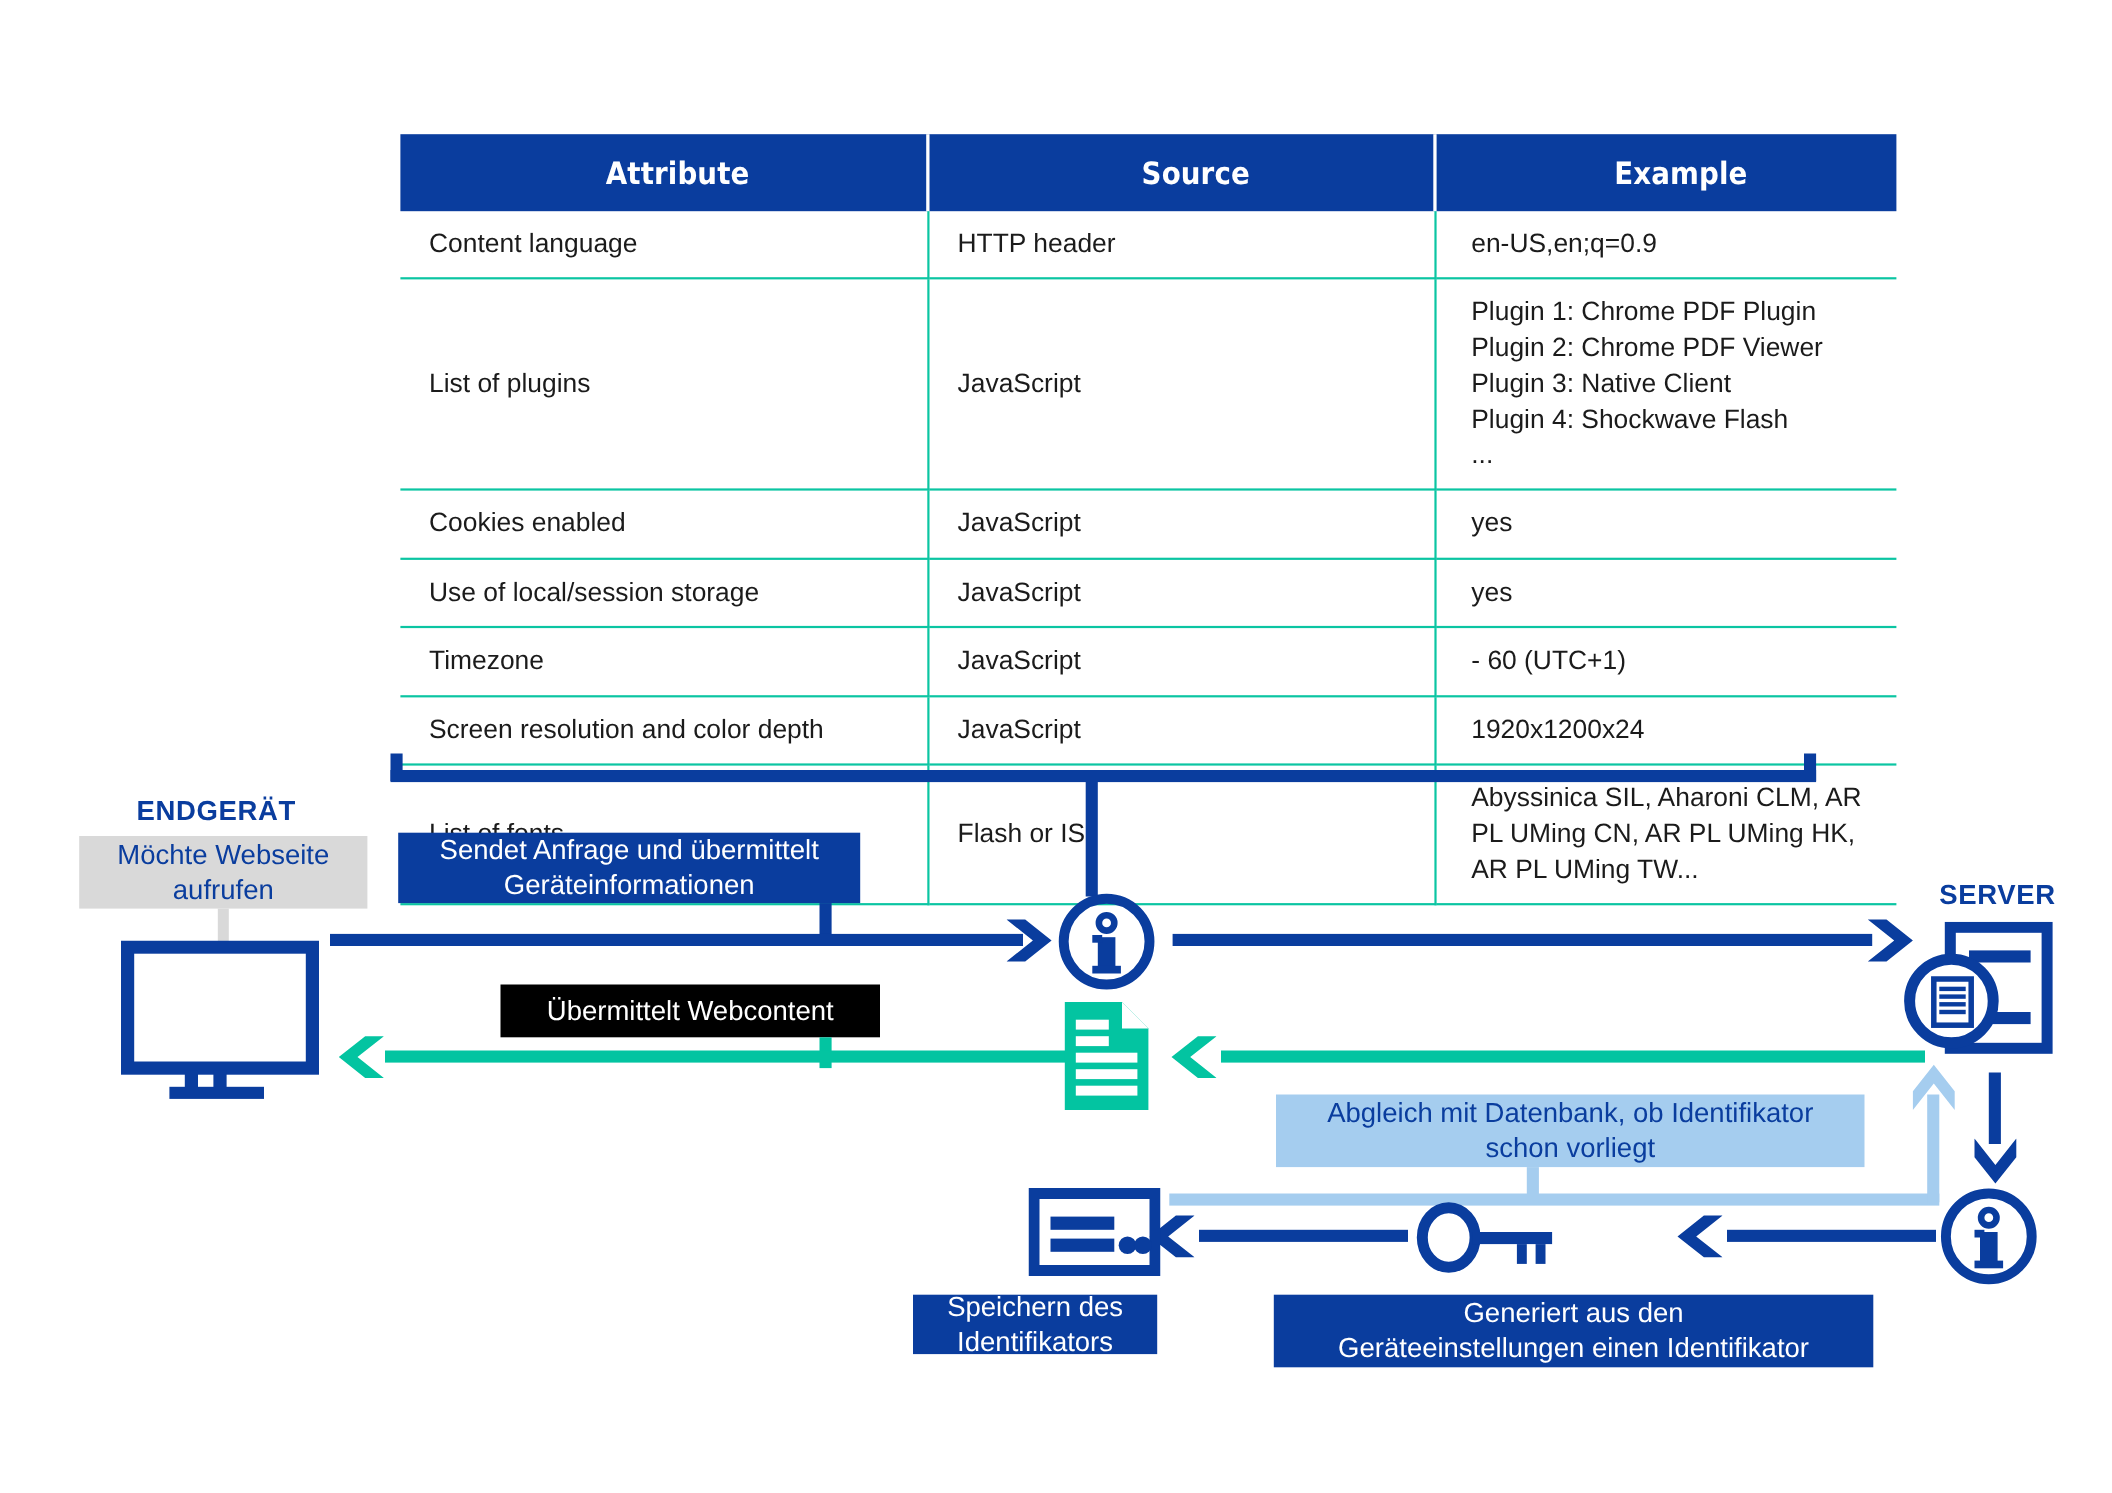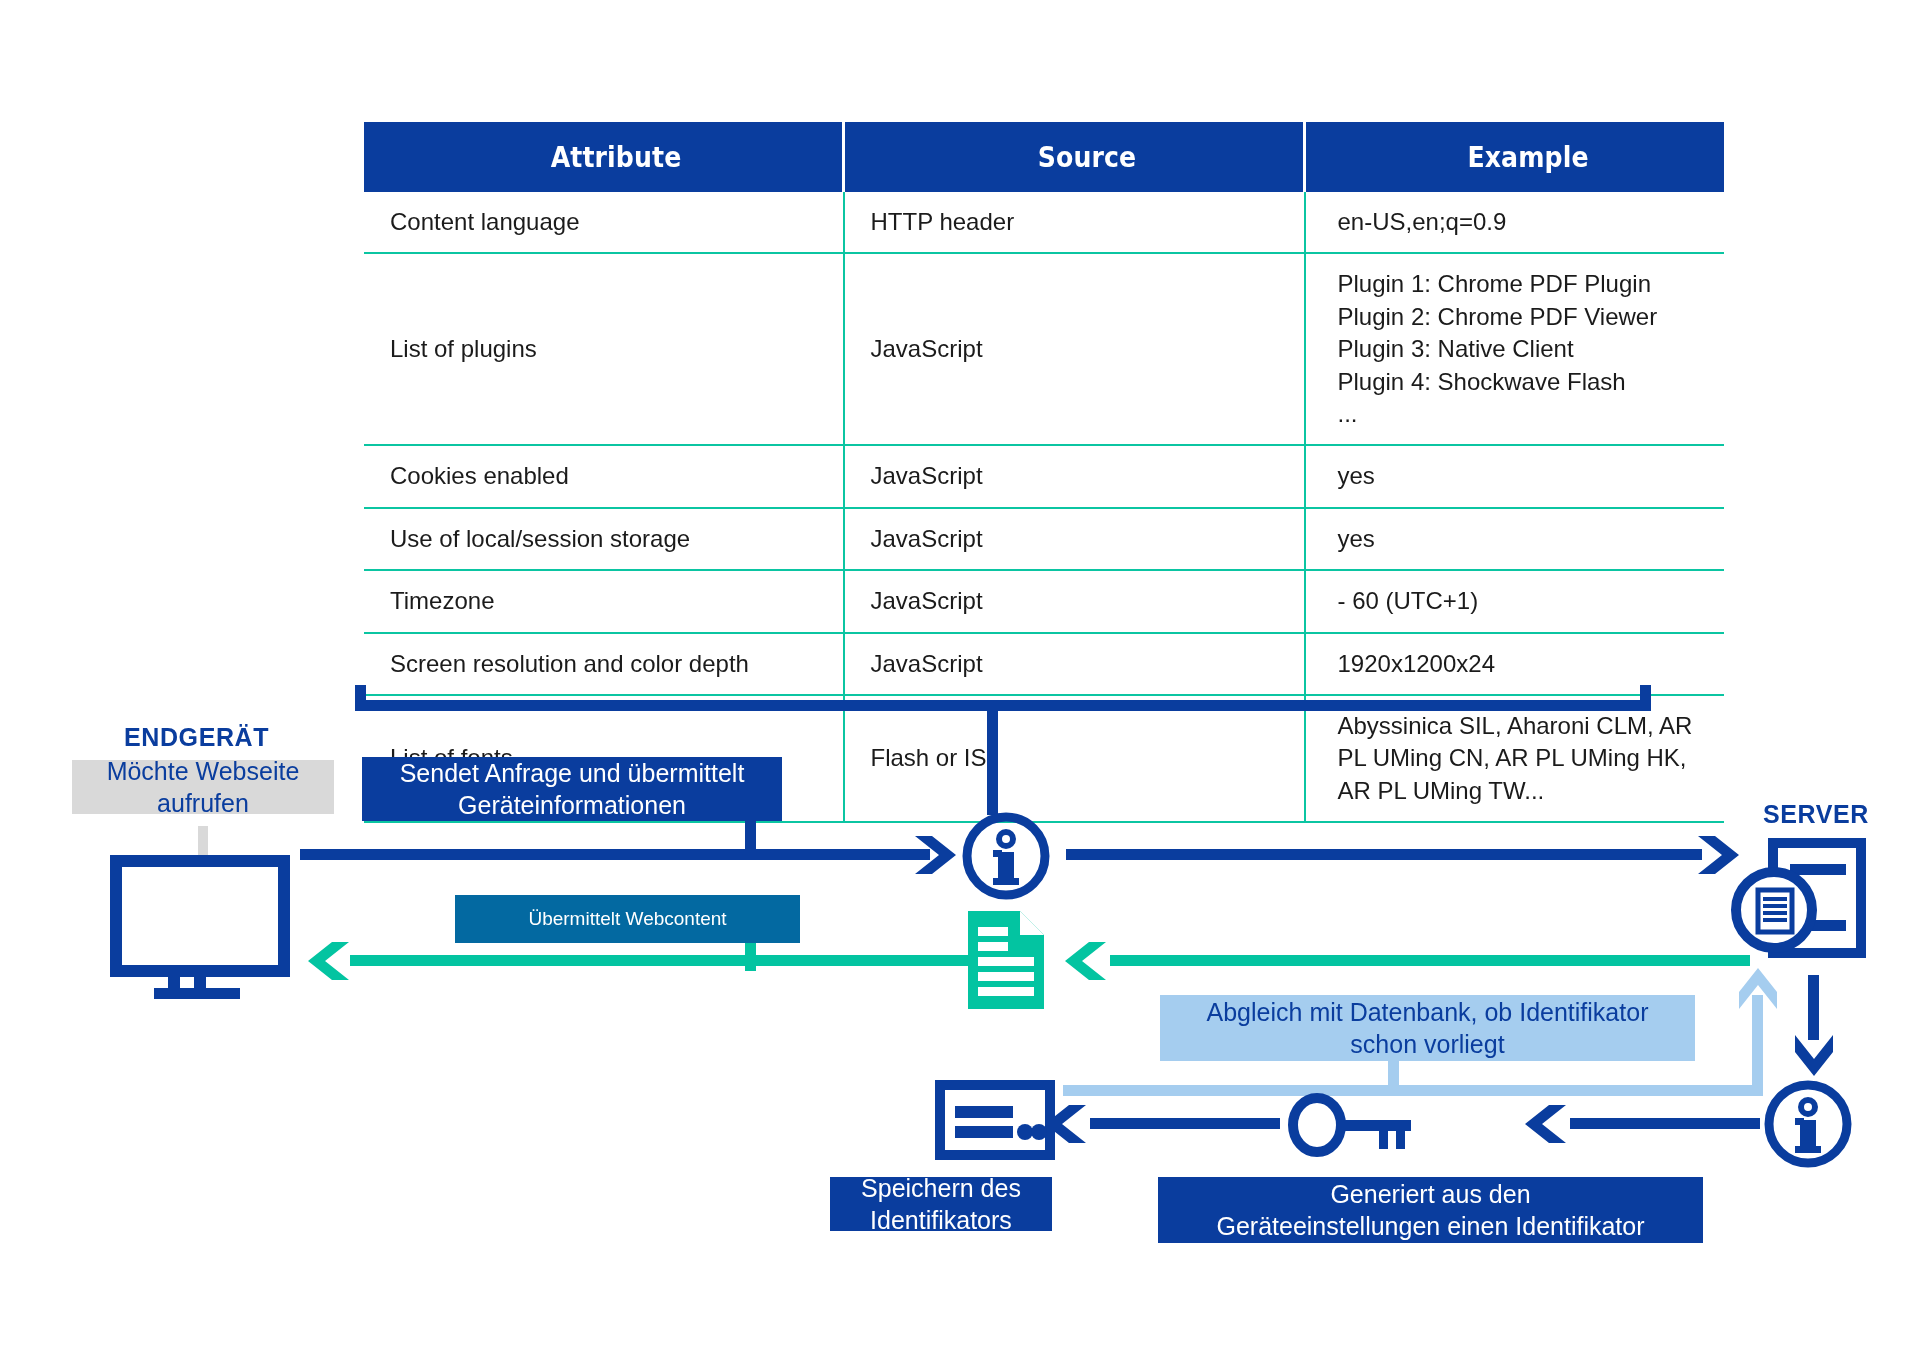--- a/index.html
+++ b/index.html
@@ -42,21 +42,21 @@
   .bar{position:absolute;background:#0a3d9e;}
   .bar-teal{position:absolute;background:#03c4a1;}
   .bar-lblue{position:absolute;background:#a5cdef;}
 
   .callout{
     position:absolute;box-sizing:border-box;display:flex;
     align-items:center;justify-content:center;text-align:center;
     line-height:1.3;
   }
   .c-blue{background:#0a3d9e;color:#ffffff;font-size:25px;}
-  .c-teal{background:#0369a1;color:#ffffff;font-size:19px;}
+  .c-teal{background:#000000;color:#ffffff;font-size:25px;}
   .c-lblue{background:#a5cdef;color:#0a3d9e;font-size:25px;}
   .c-gray{background:#d9d9d9;color:#0a3d9e;font-size:25px;}
 
   .sect-label{
     position:absolute;color:#0a3d9e;font-weight:bold;
     font-size:25px;letter-spacing:.6px;
   }
 
   .icon{position:absolute;}
 </style>
@@ -121,21 +121,21 @@
   <div class="bar" style="left:355px;top:685px;width:11px;height:25px;"></div>
 
   <div class="bar" style="left:1640px;top:685px;width:11px;height:25px;"></div>
 
   <div class="bar" style="left:355px;top:700px;width:1296px;height:11px;"></div>
 
   <div class="bar" style="left:987px;top:710px;width:11px;height:105px;"></div>
 
   <div class="sect-label" style="left:124px;top:723px;">ENDGERÄT</div>
 
-  <div class="callout c-gray" style="left:72px;top:760px;width:262px;height:54px;white-space:pre-line;">Möchte Webseite
+  <div class="callout c-gray" style="left:72px;top:760px;width:262px;height:66px;white-space:pre-line;">Möchte Webseite
 aufrufen</div>
 
   <div style="position:absolute;left:198px;top:826px;width:10px;height:36px;background:#d9d9d9;"></div>
 
   <div class="icon" style="left:110px;top:855px;width:180px;height:145px;">
     <svg width="180" height="145" viewBox="0 0 180 145">
       <rect x="6" y="6" width="168" height="110" fill="none" stroke="#0a3d9e" stroke-width="12"></rect>
       <rect x="58" y="118" width="12" height="18" fill="#0a3d9e"></rect>
       <rect x="84" y="118" width="12" height="18" fill="#0a3d9e"></rect>
       <rect x="44" y="133" width="86" height="11" fill="#0a3d9e"></rect>

